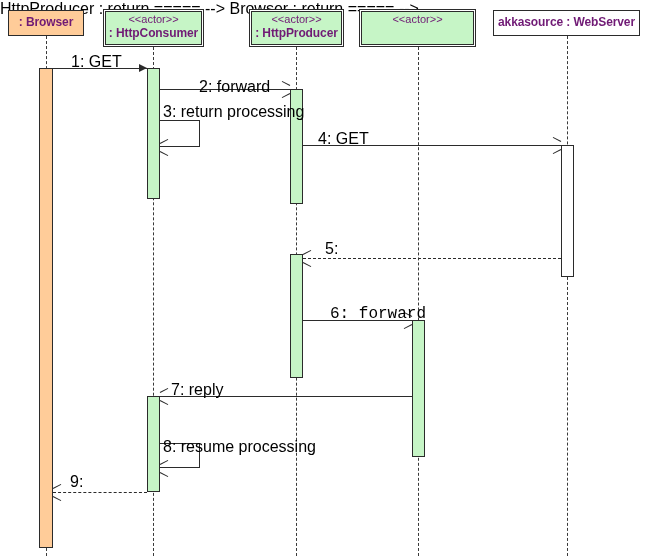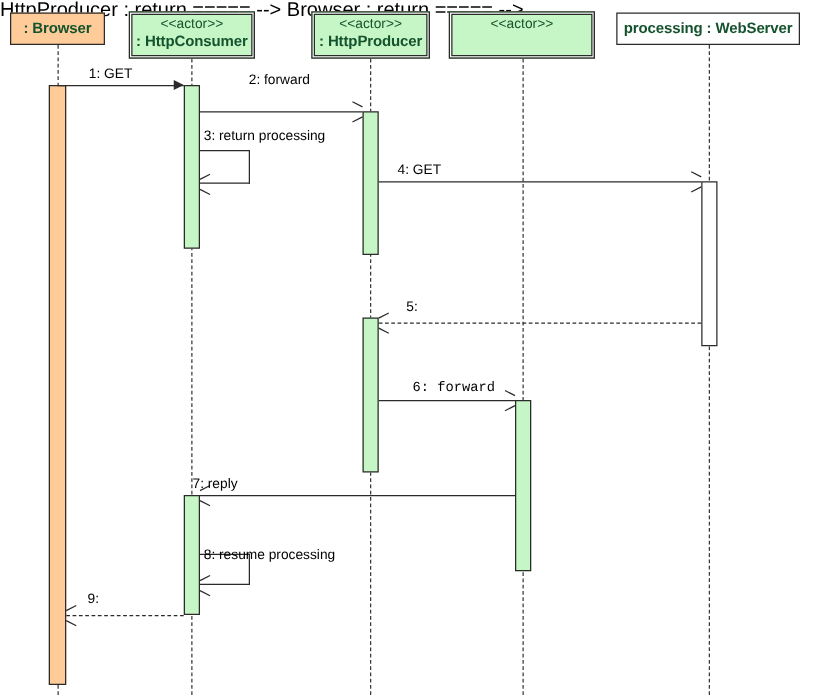--- a/index.html
+++ b/index.html
@@ -19,21 +19,21 @@
     overflow: hidden;
   }
 
   
   .participant {
     position: absolute;
     box-sizing: border-box;
     border: 1px solid #2b2b2b;
     background: #ffffff;
     text-align: center;
-    color: #14532d;
+    color: #701a75;
     line-height: 1.15;
   }
   .participant.plain {
     display: flex;
     align-items: center;
     justify-content: center;
   }
   .participant.actor {
     border: 1px solid #2b2b2b;
     box-shadow: inset 0 0 0 1px #ffffff, inset 0 0 0 2px #2b2b2b;
@@ -74,21 +74,21 @@
   .msg-line {
     position: absolute;
     height: 0;
     border-top: 1px solid #2b2b2b;
   }
   .msg-line.dashed {
     border-top: 1px dashed #2b2b2b;
   }
   .msg-label {
     position: absolute;
-    font-size: 11px;
+    font-size: 16px;
     color: #000000;
     white-space: nowrap;
   }
   .arrowhead {
     position: absolute;
     width: 0;
     height: 0;
   }
   
   .ah-right-solid {
@@ -159,35 +159,35 @@
   <div class="participant actor" style="left:249px; top:9px; width:95px; height:38px; background:#c6f5c6;">
     <div class="p-stereo">&lt;&lt;actor&gt;&gt;</div>
     <div class="p-name">: HttpProducer</div>
   </div>
 
   <div class="participant actor" style="left:359px; top:9px; width:117px; height:38px; background:#c6f5c6;">
     <div class="p-stereo">&lt;&lt;actor&gt;&gt;</div>
   </div>
 
   <div class="participant plain" style="left:493px; top:10px; width:147px; height:26px; background:#ffffff;">
-    <div class="p-name">processing : WebServer</div>
+    <div class="p-name">akkasource : WebServer</div>
   </div>
 
   
   <div class="msg-line" style="left:46px; top:68px; width:101px;"></div>
   <div class="arrowhead ah-right-solid" style="left:139px; top:64px;"></div>
   <div class="msg-label" style="left:71px; top:53px;">1: GET</div>
 
   
   <div class="msg-line" style="left:160px; top:89px; width:130px;"></div>
   <div class="ah-open right" style="left:281px; top:85px;">
       <i></i>
       <i></i>
     </div>
-  <div class="msg-label" style="left:199px; top:58px;">2: forward</div>
+  <div class="msg-label" style="left:199px; top:78px;">2: forward</div>
 
   
   <div class="self-loop" style="left:160px; top:120px; width:40px; height:27px;"></div>
   <div class="ah-open left" style="left:160px; top:143px;">
       <i></i>
       <i></i>
     </div>
   <div class="msg-label" style="left:163px; top:103px;">3: return processing</div>
 
   
@@ -213,21 +213,21 @@
       <i></i>
     </div>
   <div class="msg-label" style="left:330px; top:305px;font-family:Liberation Mono, monospace;">6: forward</div>
 
   
   <div class="msg-line" style="left:160px; top:396px; width:252px;"></div>
   <div class="ah-open left" style="left:160px; top:392px;">
       <i></i>
       <i></i>
     </div>
-  <div class="msg-label" style="left:154px; top:381px;">7: reply</div>
+  <div class="msg-label" style="left:171px; top:381px;">7: reply</div>
 
   
   <div class="self-loop" style="left:160px; top:443px; width:40px; height:25px;"></div>
   <div class="ah-open left" style="left:160px; top:464px;">
       <i></i>
       <i></i>
     </div>
   <div class="msg-label" style="left:163px; top:438px;">8: resume processing</div>
 
    Browser : return ===== --&gt;

